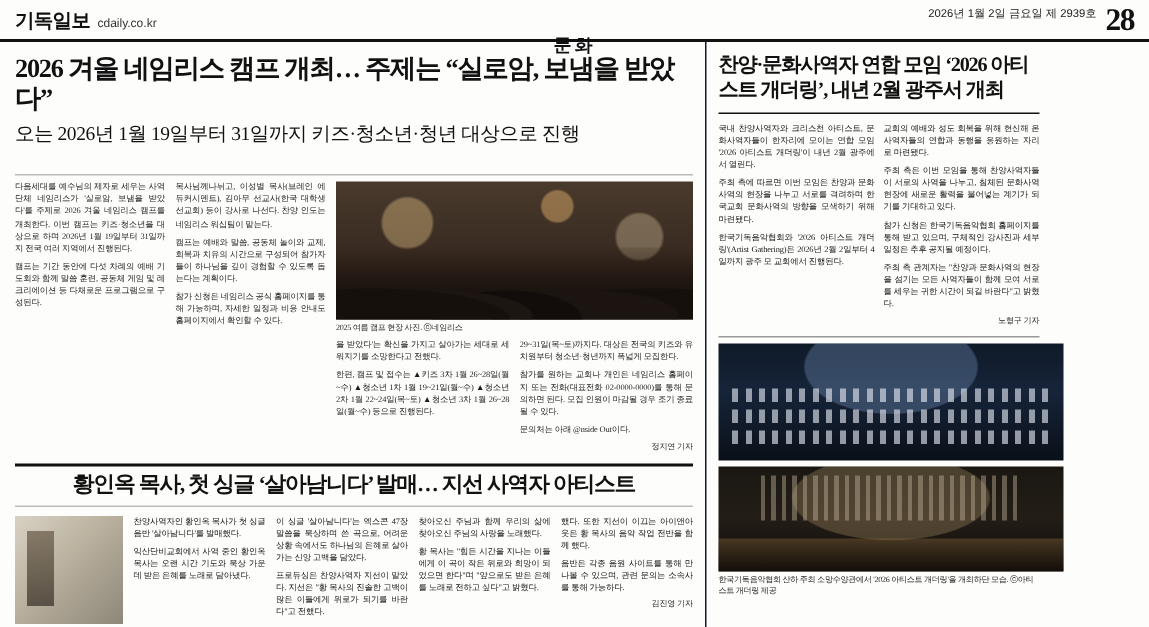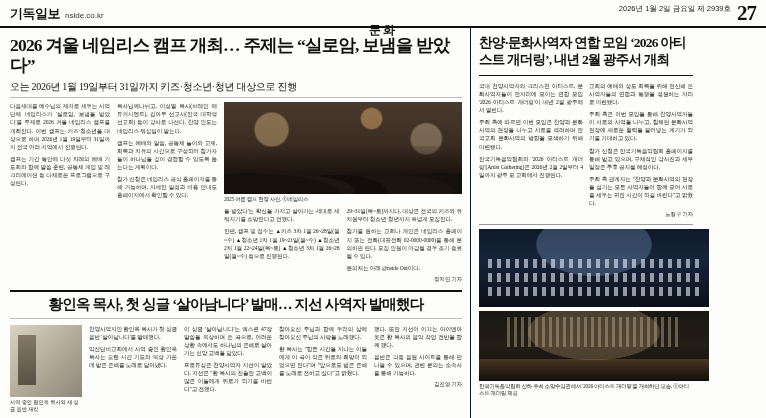--- a/index.html
+++ b/index.html
@@ -97,24 +97,24 @@
   }
   
   .headline-main {
     font-size: 17.5px;
     font-weight: bold;
     letter-spacing: -0.8px;
     line-height: 1.15;
     margin: 2px 0 5px 0;
   }
   .subhead {
-    font-size: 10px;
+    font-size: 13px;
     letter-spacing: -0.3px;
     margin-bottom: 4px;
-    padding-bottom: 3px;
+    padding-bottom: 18px;
     border-bottom: 1px solid #bbb;
   }
   .headline-right {
     font-size: 13.5px;
     font-weight: bold;
     letter-spacing: -0.8px;
     line-height: 1.25;
     margin: 2px 0 6px 0;
     border-bottom: 1px solid #111;
     padding-bottom: 6px;
@@ -289,26 +289,26 @@
   }
 </style>
 </head>
 <body>
 
 <div class="page">
 
   <div class="masthead">
     <div class="mast-left">
       <span class="mast-logo">기독일보</span>
-      <span class="mast-url">nside.co.kr</span>
+      <span class="mast-url">cdaily.co.kr</span>
     </div>
     <div class="mast-center">문화</div>
     <div class="mast-right">
       <span class="mast-date">2026년 1월 2일 금요일 제 2939호</span>
-      <span class="mast-pageno">27</span>
+      <span class="mast-pageno">28</span>
     </div>
   </div>
 
   <div class="content">
 
     <div class="left-zone">
 
       <div>
         <div class="headline-main">2026 겨울 네임리스 캠프 개최… 주제는 “실로암, 보냄을 받았다”</div>
         <div class="subhead">오는 2026년 1월 19일부터 31일까지 키즈·청소년·청년 대상으로 진행</div>
@@ -340,21 +340,21 @@
                 <div class="byline">정지연 기자</div>
               </div>
             </div>
           </div>
         </div>
       </div>
 
       <div class="story-sep"></div>
 
       <div>
-        <div class="headline-bottom">황인옥 목사, 첫 싱글 ‘살아남니다’ 발매… 지선 사역자 발매했다</div>
+        <div class="headline-bottom">황인옥 목사, 첫 싱글 ‘살아남니다’ 발매… 지선 사역자 아티스트</div>
         <div class="bottom-left-cols">
           <div class="bl-photo-col">
             <div class="photo-album"></div>
             <div class="vert-caption">사역 중인 황인옥 목사와 새 싱글 음반 재킷</div>
           </div>
           <div class="bl-col">
             <p>찬양사역자인 황인옥 목사가 첫 싱글 음반 '살아남니다'를 발매했다.</p>
             <p>익산단비교회에서 사역 중인 황인옥 목사는 오랜 시간 기도와 묵상 가운데 받은 은혜를 노래로 담아냈다.</p>
           </div>
           <div class="bl-col">

